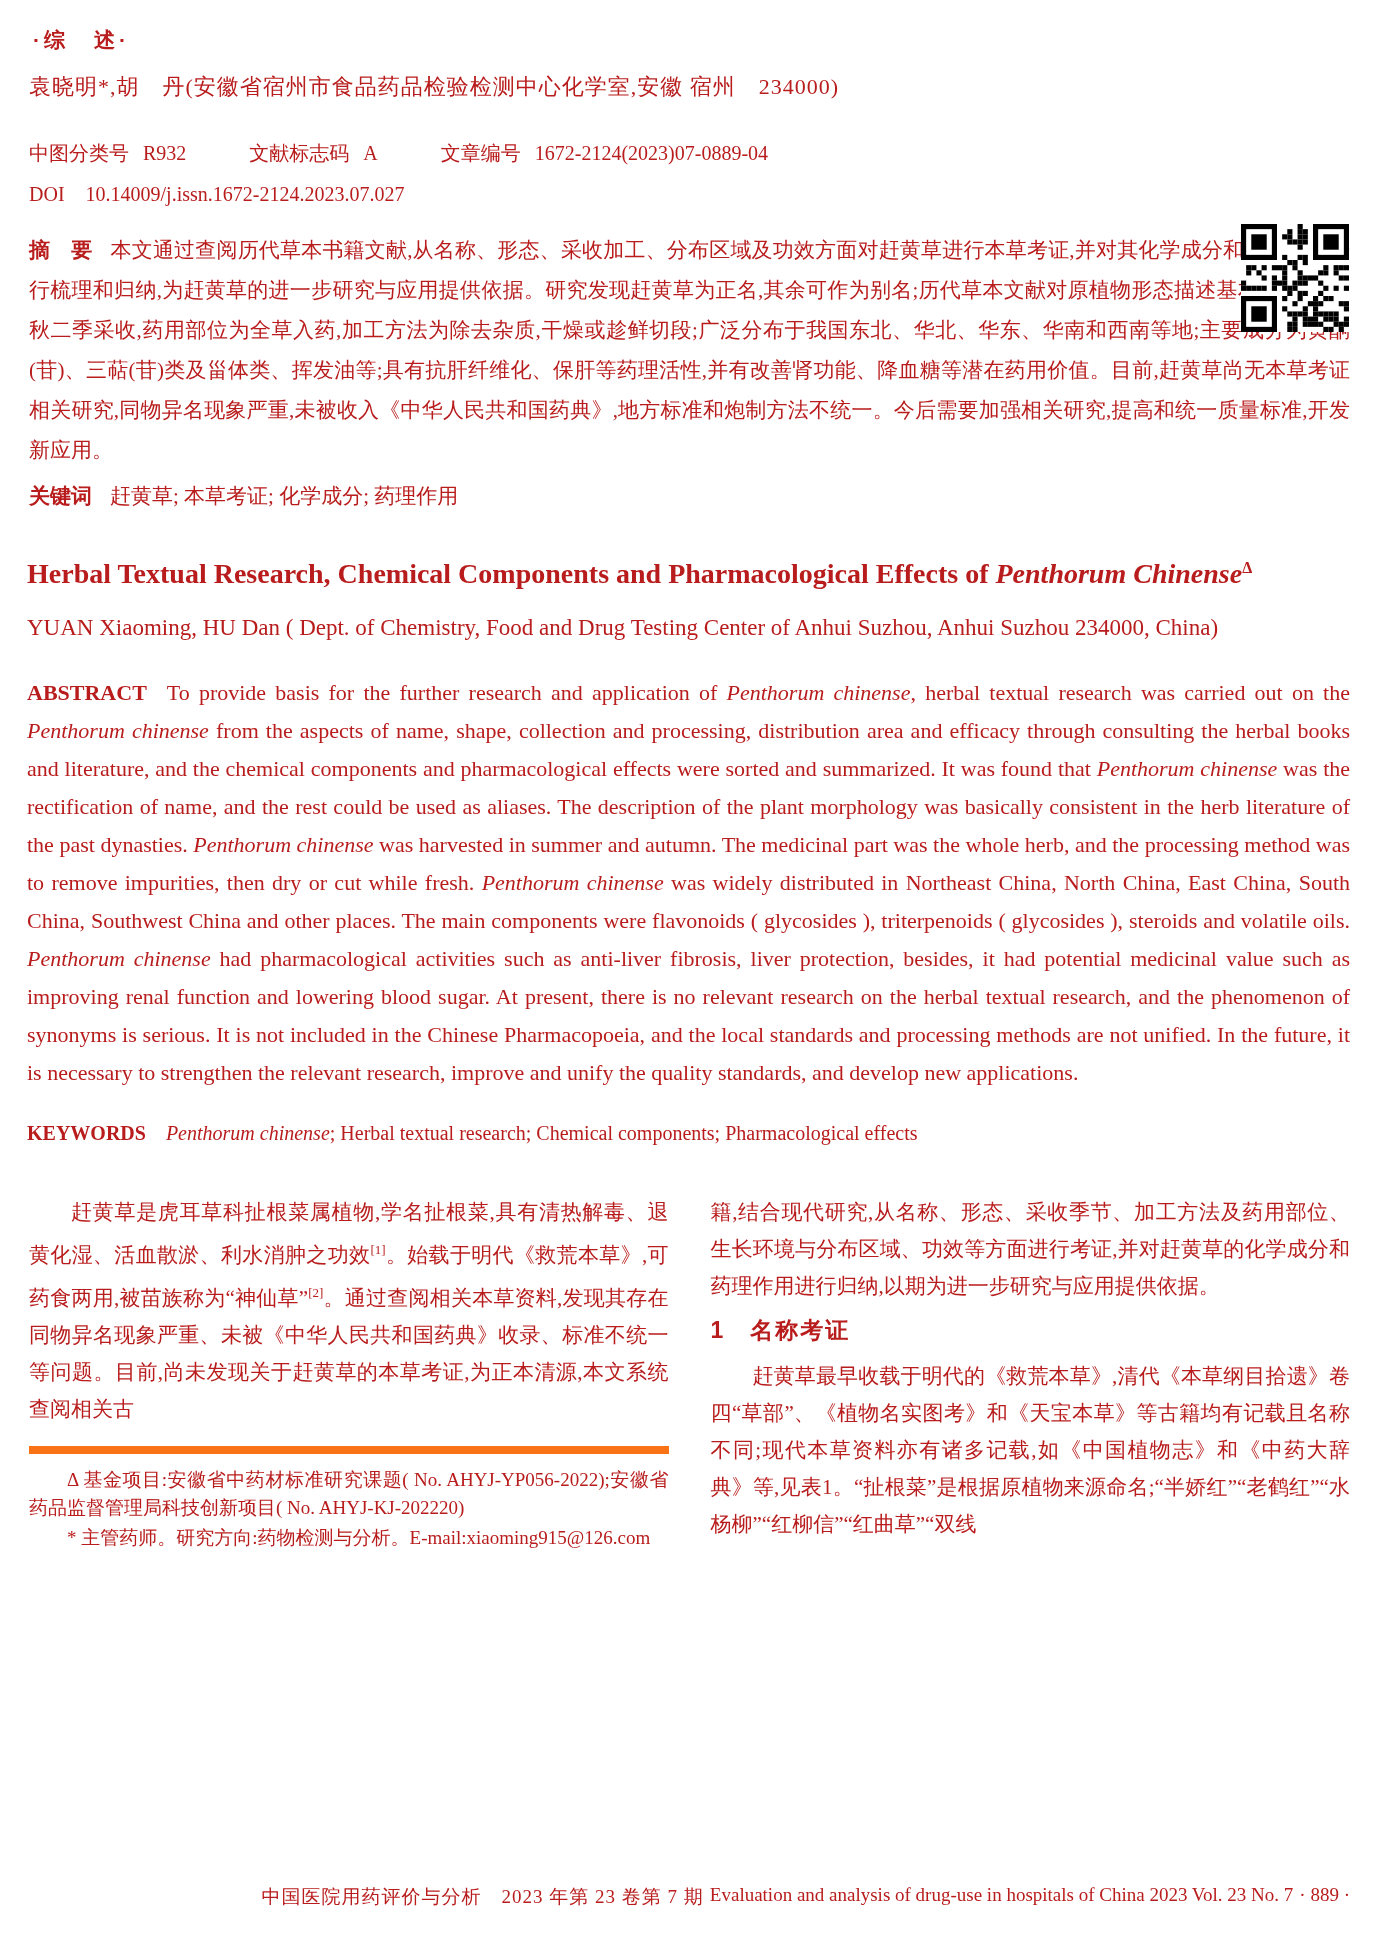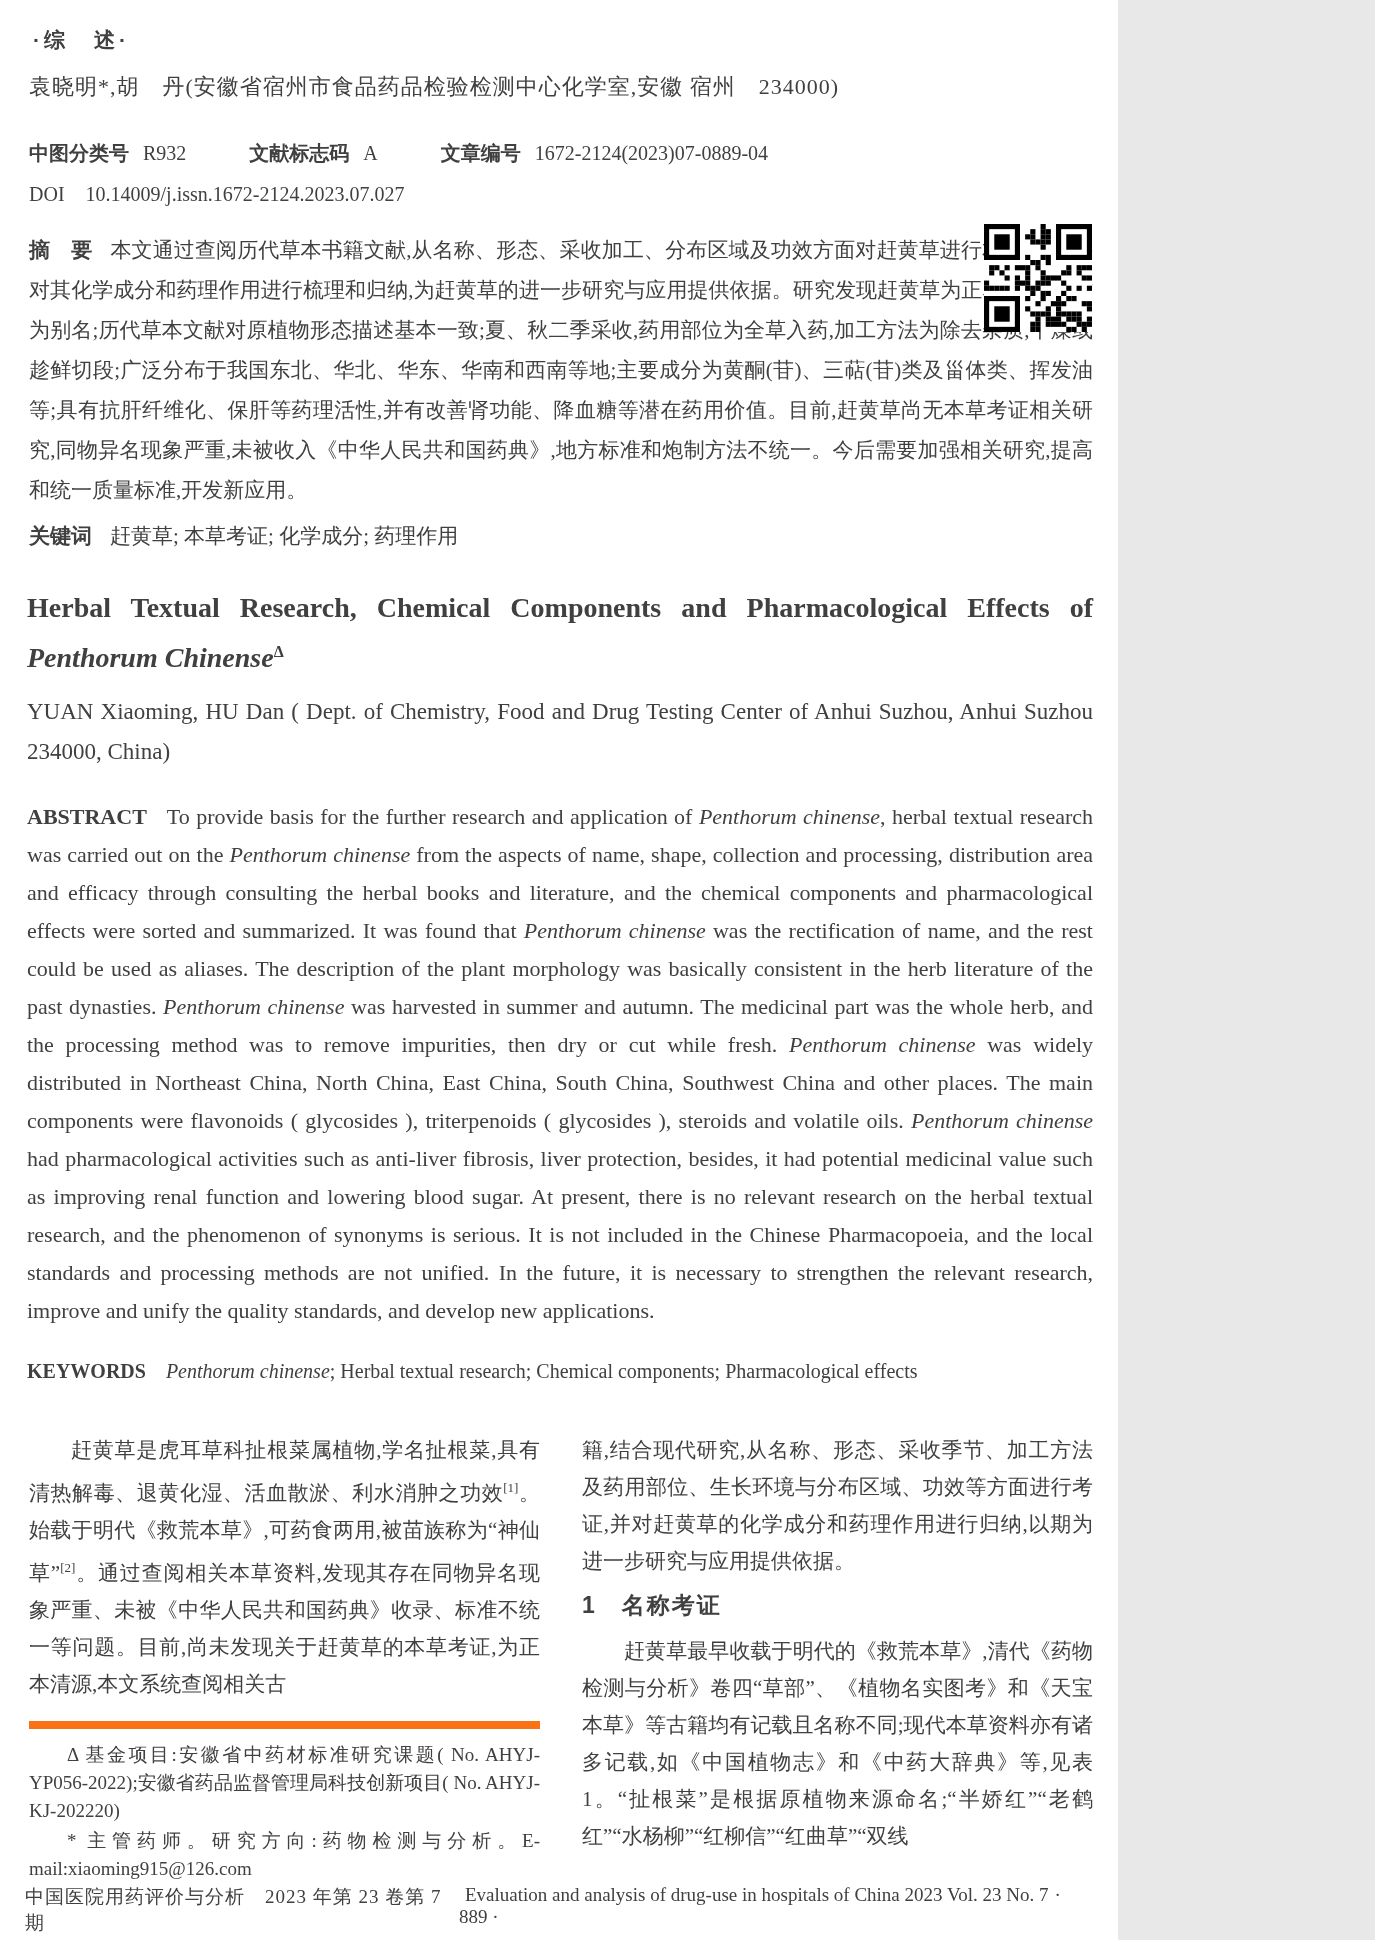--- a/index.html
+++ b/index.html
@@ -1,21 +1,21 @@
 <!DOCTYPE html>
 <html><head>
 <meta charset="utf-8">
 <style>
   * { margin:0; padding:0; box-sizing:border-box; }
   html,body { background:#e8e8e8; }
   .page {
     position:relative;
-    width:1118px; height:1940px;
+    width:1375px; height:1940px;
     background:#ffffff;
-    color:#404040;
+    color:#b91c1c;
     font-family:"Liberation Serif", serif;
     padding:18px 25px 0 25px;
     overflow:hidden;
   }
   .col-tag {
     font-family:"Liberation Sans", sans-serif;
     font-size:21px; font-weight:bold;
     letter-spacing:4px;
     margin:8px 0 0 8px;
   }
@@ -24,21 +24,21 @@
     letter-spacing:8px;
     margin:26px 0 0 2px;
     font-family:"Liberation Serif", serif;
   }
   h1.title sup { font-size:24px; letter-spacing:0; }
   .authors-cn { font-size:22px; margin:18px 0 0 4px; letter-spacing:1px; }
   .meta-block { margin:38px 0 0 4px; }
   .meta-row { font-size:20px; margin-bottom:16px; }
   .meta-label {
     font-family:"Liberation Sans", sans-serif;
-    font-weight:bold; margin-right:14px;
+    font-weight:normal; margin-right:14px;
   }
   .meta-item { display:inline-block; margin-right:58px; }
   .doi-row { font-size:20px; }
   .doi-row .doi-label { margin-right:16px; }
   .qr {
     position:absolute; top:224px; right:26px;
     width:108px; height:108px;
   }
   .qr svg { width:108px; height:108px; display:block; }
   p.abs-cn {
@@ -269,21 +269,21 @@
     <div class="col">
       <p class="body-cn indent"><span>赶黄草是虎耳草科扯根菜属植物,学名扯根菜,具有清热解毒、退黄化湿、活血散淤、利水消肿之功效</span><sup>[1]</sup><span>。始载于明代《救荒本草》,可药食两用,被苗族称为“神仙草”</span><sup>[2]</sup><span>。通过查阅相关本草资料,发现其存在同物异名现象严重、未被《中华人民共和国药典》收录、标准不统一等问题。目前,尚未发现关于赶黄草的本草考证,为正本清源,本文系统查阅相关古</span></p>
       <div class="footnote">
         <p class="fn1">Δ 基金项目:安徽省中药材标准研究课题( No. AHYJ-YP056-2022);安徽省药品监督管理局科技创新项目( No. AHYJ-KJ-202220)</p>
         <p class="fn2">* 主管药师。研究方向:药物检测与分析。E-mail:xiaoming915@126.com</p>
       </div>
     </div>
     <div class="col">
       <p class="body-cn">籍,结合现代研究,从名称、形态、采收季节、加工方法及药用部位、生长环境与分布区域、功效等方面进行考证,并对赶黄草的化学成分和药理作用进行归纳,以期为进一步研究与应用提供依据。</p>
       <h3 class="sec-head">1　名称考证</h3>
-      <p class="body-cn indent">赶黄草最早收载于明代的《救荒本草》,清代《药物检测与分析》卷四“草部”、《植物名实图考》和《天宝本草》等古籍均有记载且名称不同;现代本草资料亦有诸多记载,如《中国植物志》和《中药大辞典》等,见表1。“扯根菜”是根据原植物来源命名;“半娇红”“老鹤红”“水杨柳”“红柳信”“红曲草”“双线</p>
+      <p class="body-cn indent">赶黄草最早收载于明代的《救荒本草》,清代《本草纲目拾遗》卷四“草部”、《植物名实图考》和《天宝本草》等古籍均有记载且名称不同;现代本草资料亦有诸多记载,如《中国植物志》和《中药大辞典》等,见表1。“扯根菜”是根据原植物来源命名;“半娇红”“老鹤红”“水杨柳”“红柳信”“红曲草”“双线</p>
     </div>
   </div>
 
   <div class="footer">
     <span class="f-left">中国医院用药评价与分析　2023 年第 23 卷第 7 期</span>
     <span class="f-right"><span>Evaluation and analysis of drug-use in hospitals of China 2023 Vol. 23 No. 7</span><span>· 889 ·</span></span>
   </div>
 
 </div>
 

